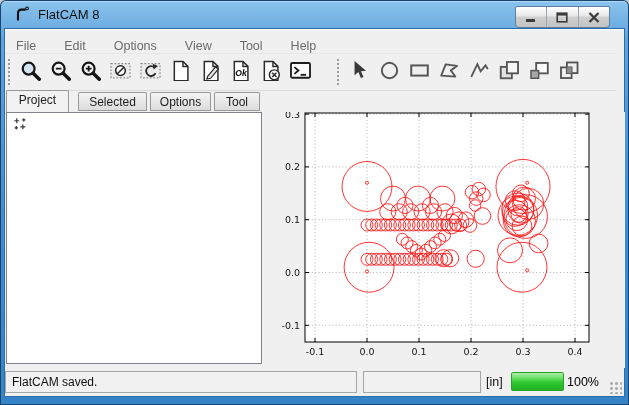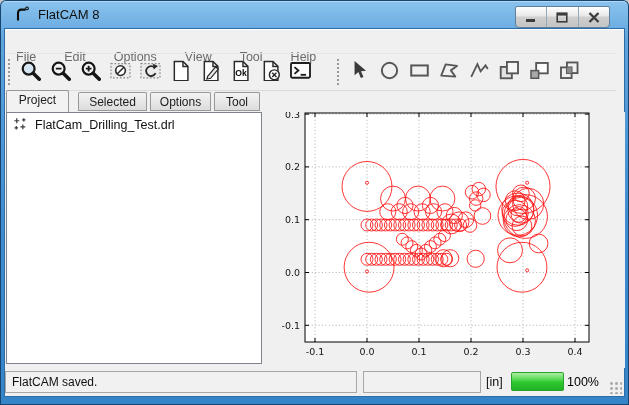--- a/index.html
+++ b/index.html
@@ -11,24 +11,24 @@
   
   .titlebar{position:absolute;left:0;top:0;width:100%;height:29px;}
   .app-icon{position:absolute;left:13px;top:5px;width:18px;height:18px;}
   .title-text{position:absolute;left:38px;top:7px;font-size:13px;color:#101010;}
   .winbtns{position:absolute;right:19px;top:6px;width:93px;height:20px;display:flex;
     border:1px solid #5f7f9e;border-radius:2px 2px 4px 4px;overflow:hidden;
     background:linear-gradient(180deg,#ffffff 0%,#e8e8e8 45%,#cfcfcf 50%,#c4c4c4 100%);}
   .winbtn{flex:1;display:flex;align-items:center;justify-content:center;border-right:1px solid #93a8bb;cursor:default;}
   .winbtn:last-child{border-right:none;}
   
-  .menubar{position:absolute;left:6px;top:46px;right:6px;height:22px;display:flex;align-items:center;}
+  .menubar{position:absolute;left:6px;top:35px;right:6px;height:22px;display:flex;align-items:center;}
   .menu-item{color:#6b6b6b;font-size:12.5px;padding:3px 10px;margin-right:8px;}
   
-  .toolbar{position:absolute;left:6px;top:53px;right:13px;height:36px;border-bottom:1px solid #dadada;border-top:1px solid #e6e6e6;}
+  .toolbar{position:absolute;left:6px;top:53px;right:13px;height:36px;border-bottom:1px solid #dadada;border-top:1px solid #e6e6e6;font-style:italic;}
   .tb-handle{position:absolute;top:4px;width:4px;height:28px;
     background-image:radial-gradient(circle,#9a9a9a 34%,transparent 36%);background-size:4px 4px;}
   .tb-btn{position:absolute;top:2px;width:28px;height:28px;display:flex;align-items:center;justify-content:center;}
   .tb-btn svg{width:21px;height:21px;}
   
   .tabbar{position:absolute;left:6px;top:90px;height:22px;}
   .tab{position:absolute;top:2px;height:19px;box-sizing:border-box;border:1px solid #989898;border-bottom:1px solid #9a9a9a;
     background:linear-gradient(180deg,#f3f3f3,#dcdcdc);border-radius:2px 2px 0 0;
     font-size:12px;color:#1c1c1c;text-align:center;line-height:18px;}
   .tab.active{top:0;height:22px;background:#f2f2f2;border-bottom:none;z-index:2;}
@@ -221,21 +221,20 @@
     </div>
 
   <div class="tree-panel">
       <div class="tree-item">
         <svg viewBox="0 0 16 16">
           <path d="M4,1.4 v5.2 M1.4,4 h5.2" stroke="#3b3b3b" stroke-width="1.3"></path>
           <path d="M11.5,1.2 v3.6 M9.7,3 h3.6" stroke="#3b3b3b" stroke-width="1.3"></path>
           <path d="M3.5,9.7 v3.6 M1.7,11.5 h3.6" stroke="#3b3b3b" stroke-width="1.3"></path>
           <path d="M10.5,7.9 v5.2 M7.9,10.5 h5.2" stroke="#3b3b3b" stroke-width="1.3"></path>
         </svg>
-        <span>FlatCam_Drilling_Test.drl</span>
       </div>
     </div>
 
   <div class="plot-area">
     <svg id="plot-svg" width="359" height="256">
         <rect x="39" y="1" width="284" height="229" fill="#ffffff" stroke="none"></rect>
         <line x1="49" y1="1" x2="49" y2="230" stroke="#a8a8a8" stroke-width="0.9" stroke-dasharray="1,2.4"></line>
         <line x1="101" y1="1" x2="101" y2="230" stroke="#a8a8a8" stroke-width="0.9" stroke-dasharray="1,2.4"></line>
         <line x1="153" y1="1" x2="153" y2="230" stroke="#a8a8a8" stroke-width="0.9" stroke-dasharray="1,2.4"></line>
         <line x1="205" y1="1" x2="205" y2="230" stroke="#a8a8a8" stroke-width="0.9" stroke-dasharray="1,2.4"></line>

